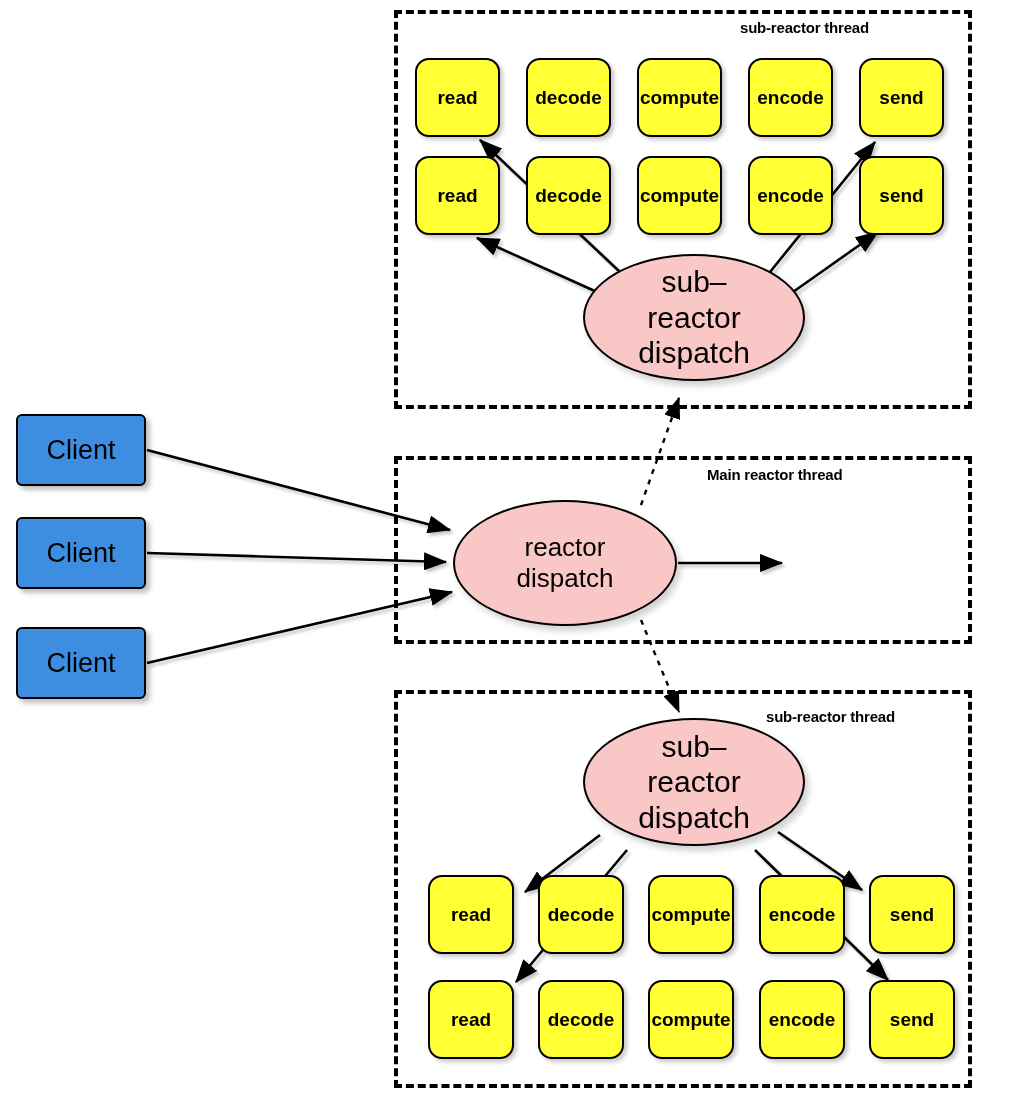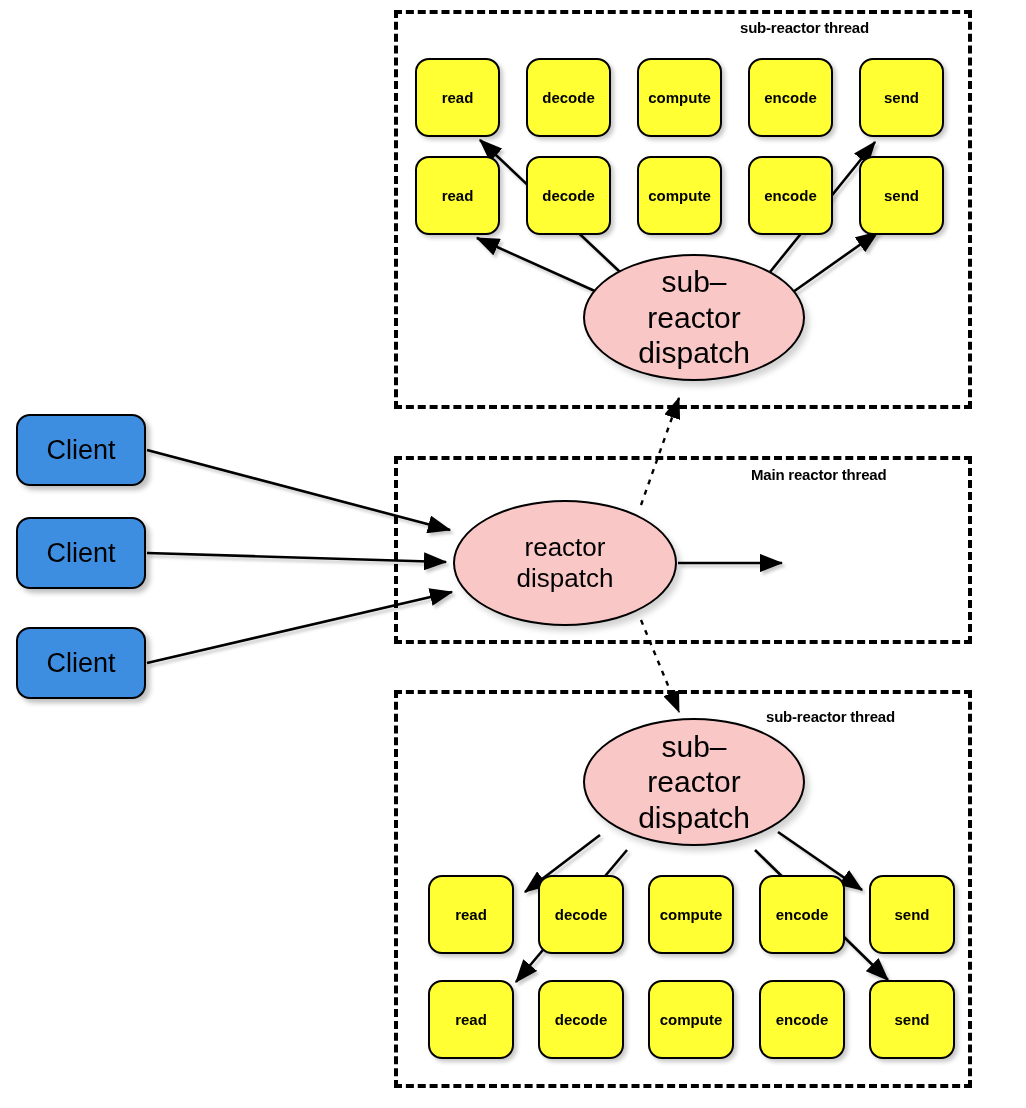--- a/index.html
+++ b/index.html
@@ -49,31 +49,31 @@
     position: absolute;
     background: #ffff33;
     border: 2.5px solid #000000;
     border-radius: 14px;
     box-sizing: border-box;
     display: flex;
     align-items: center;
     justify-content: center;
     font-family: "Liberation Sans", sans-serif;
     font-weight: bold;
-    font-size: 15px;
+    font-size: 19px;
     color: #000000;
     box-shadow: 3px 3px 4px rgba(0,0,0,0.22);
   }
 
   
   .client-box {
     position: absolute;
     background: #3d8ee0;
     border: 2.5px solid #000000;
-    border-radius: 14px;
+    border-radius: 6px;
     box-sizing: border-box;
     display: flex;
     align-items: center;
     justify-content: center;
     font-family: "Liberation Sans", sans-serif;
     font-size: 27px;
     color: #000000;
     box-shadow: 4px 4px 5px rgba(0,0,0,0.25);
   }
 
@@ -171,21 +171,21 @@
   <div class="stage-box" style="left:748px; top:156px; width:85px; height:79px;">encode</div>
   <div class="stage-box" style="left:859px; top:156px; width:85px; height:79px;">send</div>
 
   <div class="ellipse-node ellipse-sub" style="left:583px; top:254px; width:222px; height:127px;">
     <span class="line">sub–</span>
     <span class="line">reactor</span>
     <span class="line">dispatch</span>
   </div>
 
   <div class="thread-box" style="left:394px; top:456px; width:578px; height:188px;"></div>
-  <div class="thread-label" style="left:707px; top:466px;margin-left:44px;">Main reactor thread</div>
+  <div class="thread-label" style="left:707px; top:466px;">Main reactor thread</div>
 
   <div class="ellipse-node ellipse-main" style="left:453px; top:500px; width:224px; height:126px;">
     <span class="line">reactor</span>
     <span class="line">dispatch</span>
   </div>
 
 
   <div class="client-box" style="left:16px; top:414px; width:130px; height:72px;">Client</div>
   <div class="client-box" style="left:16px; top:517px; width:130px; height:72px;">Client</div>
   <div class="client-box" style="left:16px; top:627px; width:130px; height:72px;">Client</div>

